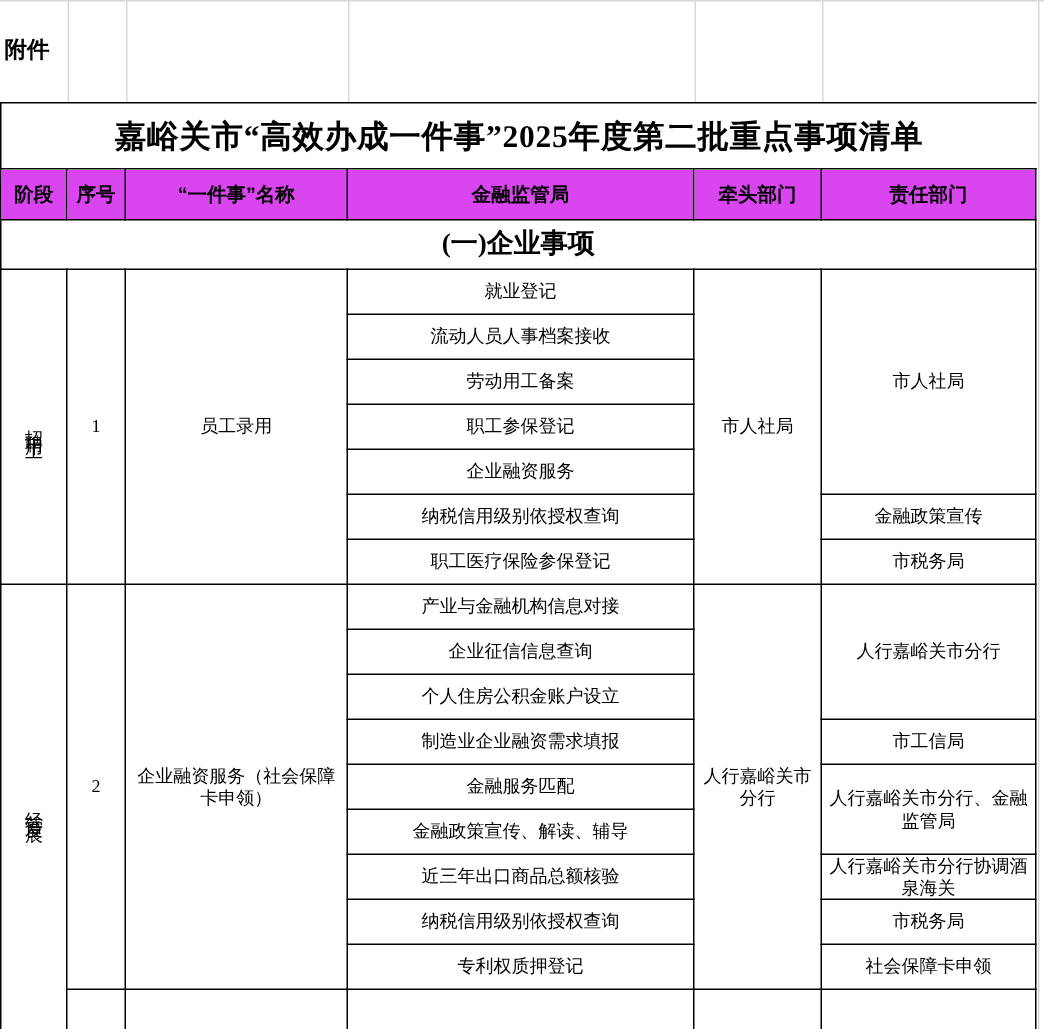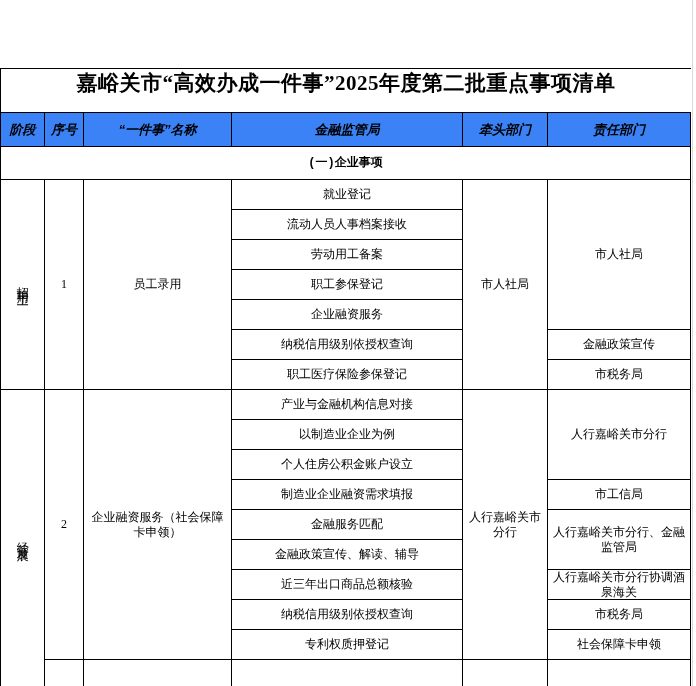--- a/index.html
+++ b/index.html
@@ -14,55 +14,64 @@
     position:absolute; left:3px; top:0; height:68px; line-height:68px;
     font-family:"Liberation Sans", sans-serif; font-weight:bold; font-size:15px;
   }
   .gridv { position:absolute; top:0; width:1px; height:68px; background:#d9d9d9; }
   .gridh-top { position:absolute; left:0; top:0; width:696px; height:1px; background:#d9d9d9; }
   .grid-right-full { position:absolute; top:0; left:692px; width:1px; height:686px; background:#d9d9d9; }
   
   .titlebar {
     position:absolute; left:0; top:68px; width:690px; height:43px;
     border-top:1px solid #000; border-left:1px solid #000;
-    display:flex; justify-content:center;
+    display:flex; align-items:center; justify-content:center;
     font-weight:bold; font-size:21px; letter-spacing:0.5px;
     font-family:"Liberation Serif", serif;
   }
   
   table.main {
     position:absolute; left:0; top:112px; width:691px;
     border-collapse:collapse; table-layout:fixed;
   }
   table.main th, table.main td {
     border:1px solid #000; padding:0 4px; text-align:center; vertical-align:middle;
     font-size:12px; line-height:1.2; overflow:hidden;
   }
   table.main th {
     font-family:"Liberation Sans", sans-serif; font-weight:bold; font-size:13px;
-    height:33px; background:#3b82f6;font-style:italic;
+    height:33px; background:#d946ef;
   }
   tr.section-row td {
-    font-family:Liberation Mono, monospace; font-weight:bold; font-size:12px;
+    font-family:Liberation Serif, serif; font-weight:bold; font-size:18px;
     height:32px;
   }
   tr.body-row { height:30px; }
   td.stage-cell { padding:0; }
   .stage-text {
     display:inline-block; writing-mode:vertical-rl; text-orientation:upright;
     letter-spacing:3px; font-size:12px;
   }
   td.stage-low { vertical-align:middle; padding-top:70px; }
   td.no-bottom { border-bottom:none; }
 </style>
 </head>
 <body>
 
 <div class="screen">
 
+  <div class="topbar">
+    <div class="gridh-top"></div>
+    <div class="gridv" style="left:45px"></div>
+    <div class="gridv" style="left:84px"></div>
+    <div class="gridv" style="left:232px"></div>
+    <div class="gridv" style="left:463px"></div>
+    <div class="gridv" style="left:548px"></div>
+    <span class="fujian">附件</span>
+  </div>
 
   <div class="grid-right-full"></div>
 
   <div class="titlebar">
     <span>嘉峪关市“高效办成一件事”2025年度第二批重点事项清单</span>
   </div>
 
   <table class="main">
     <colgroup>
       <col style="width:44px">
@@ -122,21 +131,21 @@
         <td class="stage-cell stage-low no-bottom" rowspan="10">
           <span class="stage-text">经营发展</span>
         </td>
         <td rowspan="9">2</td>
         <td rowspan="9">企业融资服务（社会保障卡申领）</td>
         <td>产业与金融机构信息对接</td>
         <td rowspan="9">人行嘉峪关市分行</td>
         <td rowspan="3">人行嘉峪关市分行</td>
       </tr>
       <tr class="body-row">
-        <td>以制造业企业为例</td>
+        <td>企业征信信息查询</td>
       </tr>
       <tr class="body-row">
         <td>个人住房公积金账户设立</td>
       </tr>
       <tr class="body-row">
         <td>制造业企业融资需求填报</td>
         <td>市工信局</td>
       </tr>
       <tr class="body-row">
         <td>金融服务匹配</td>

